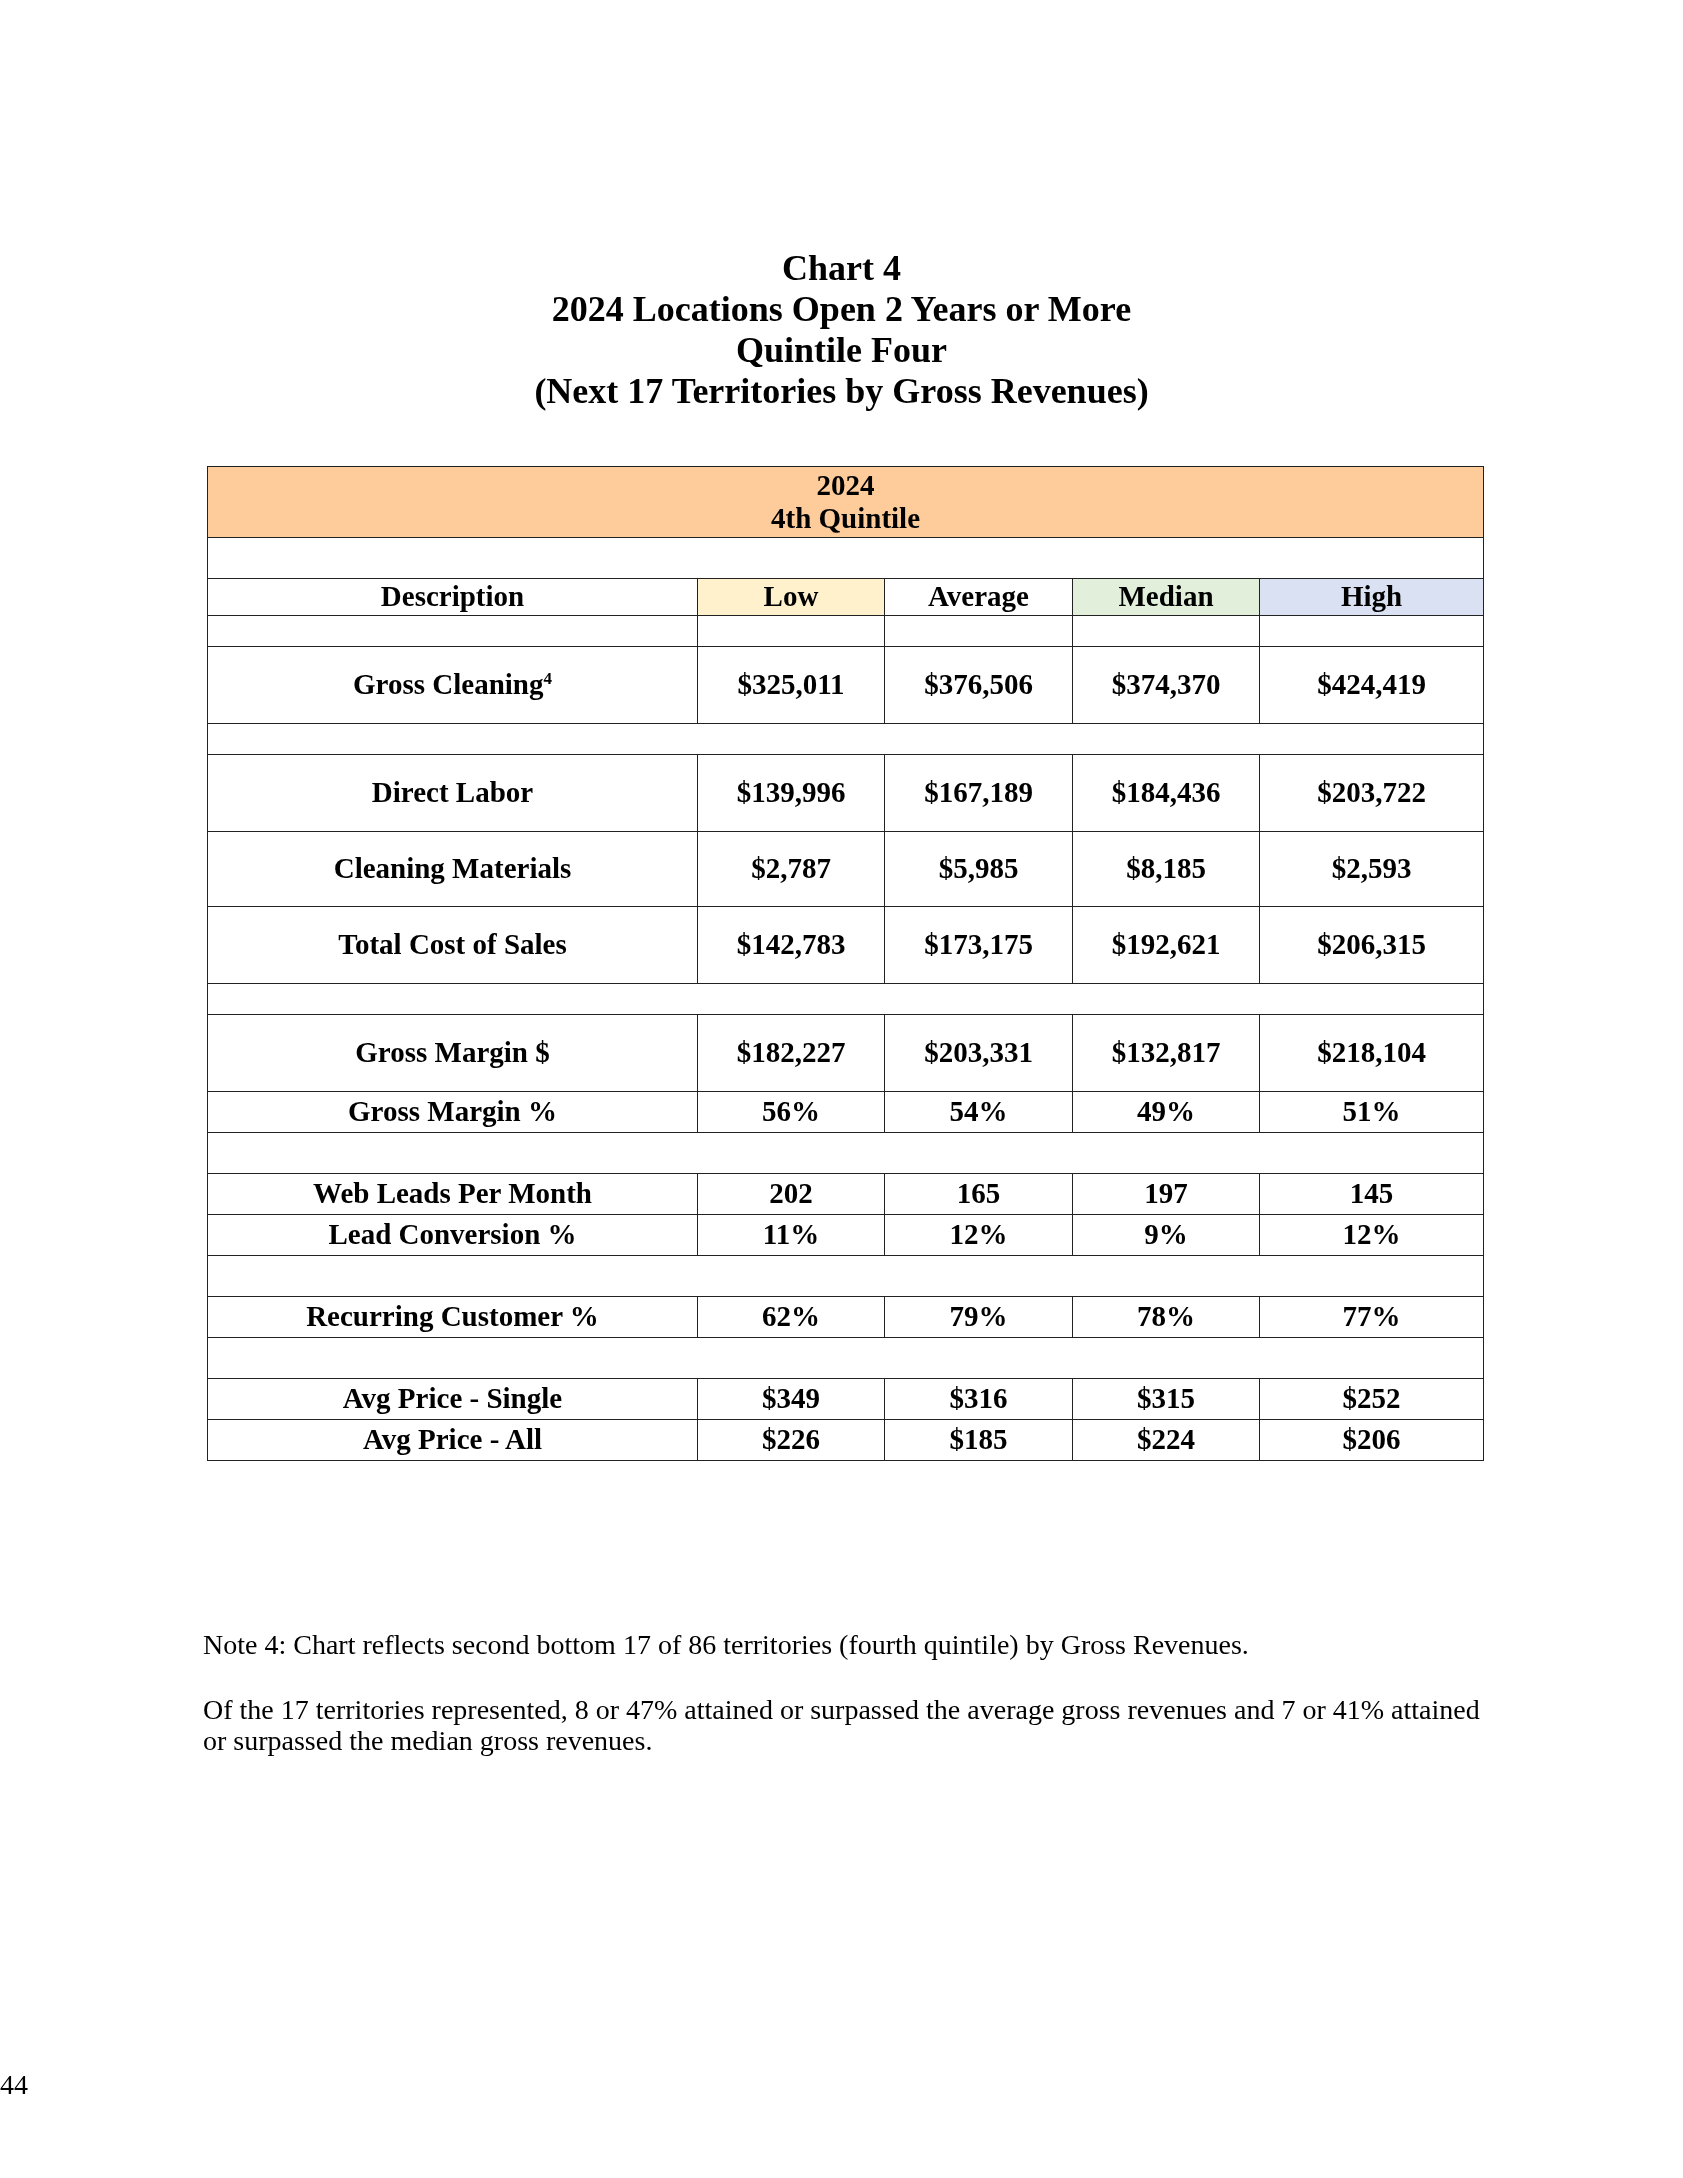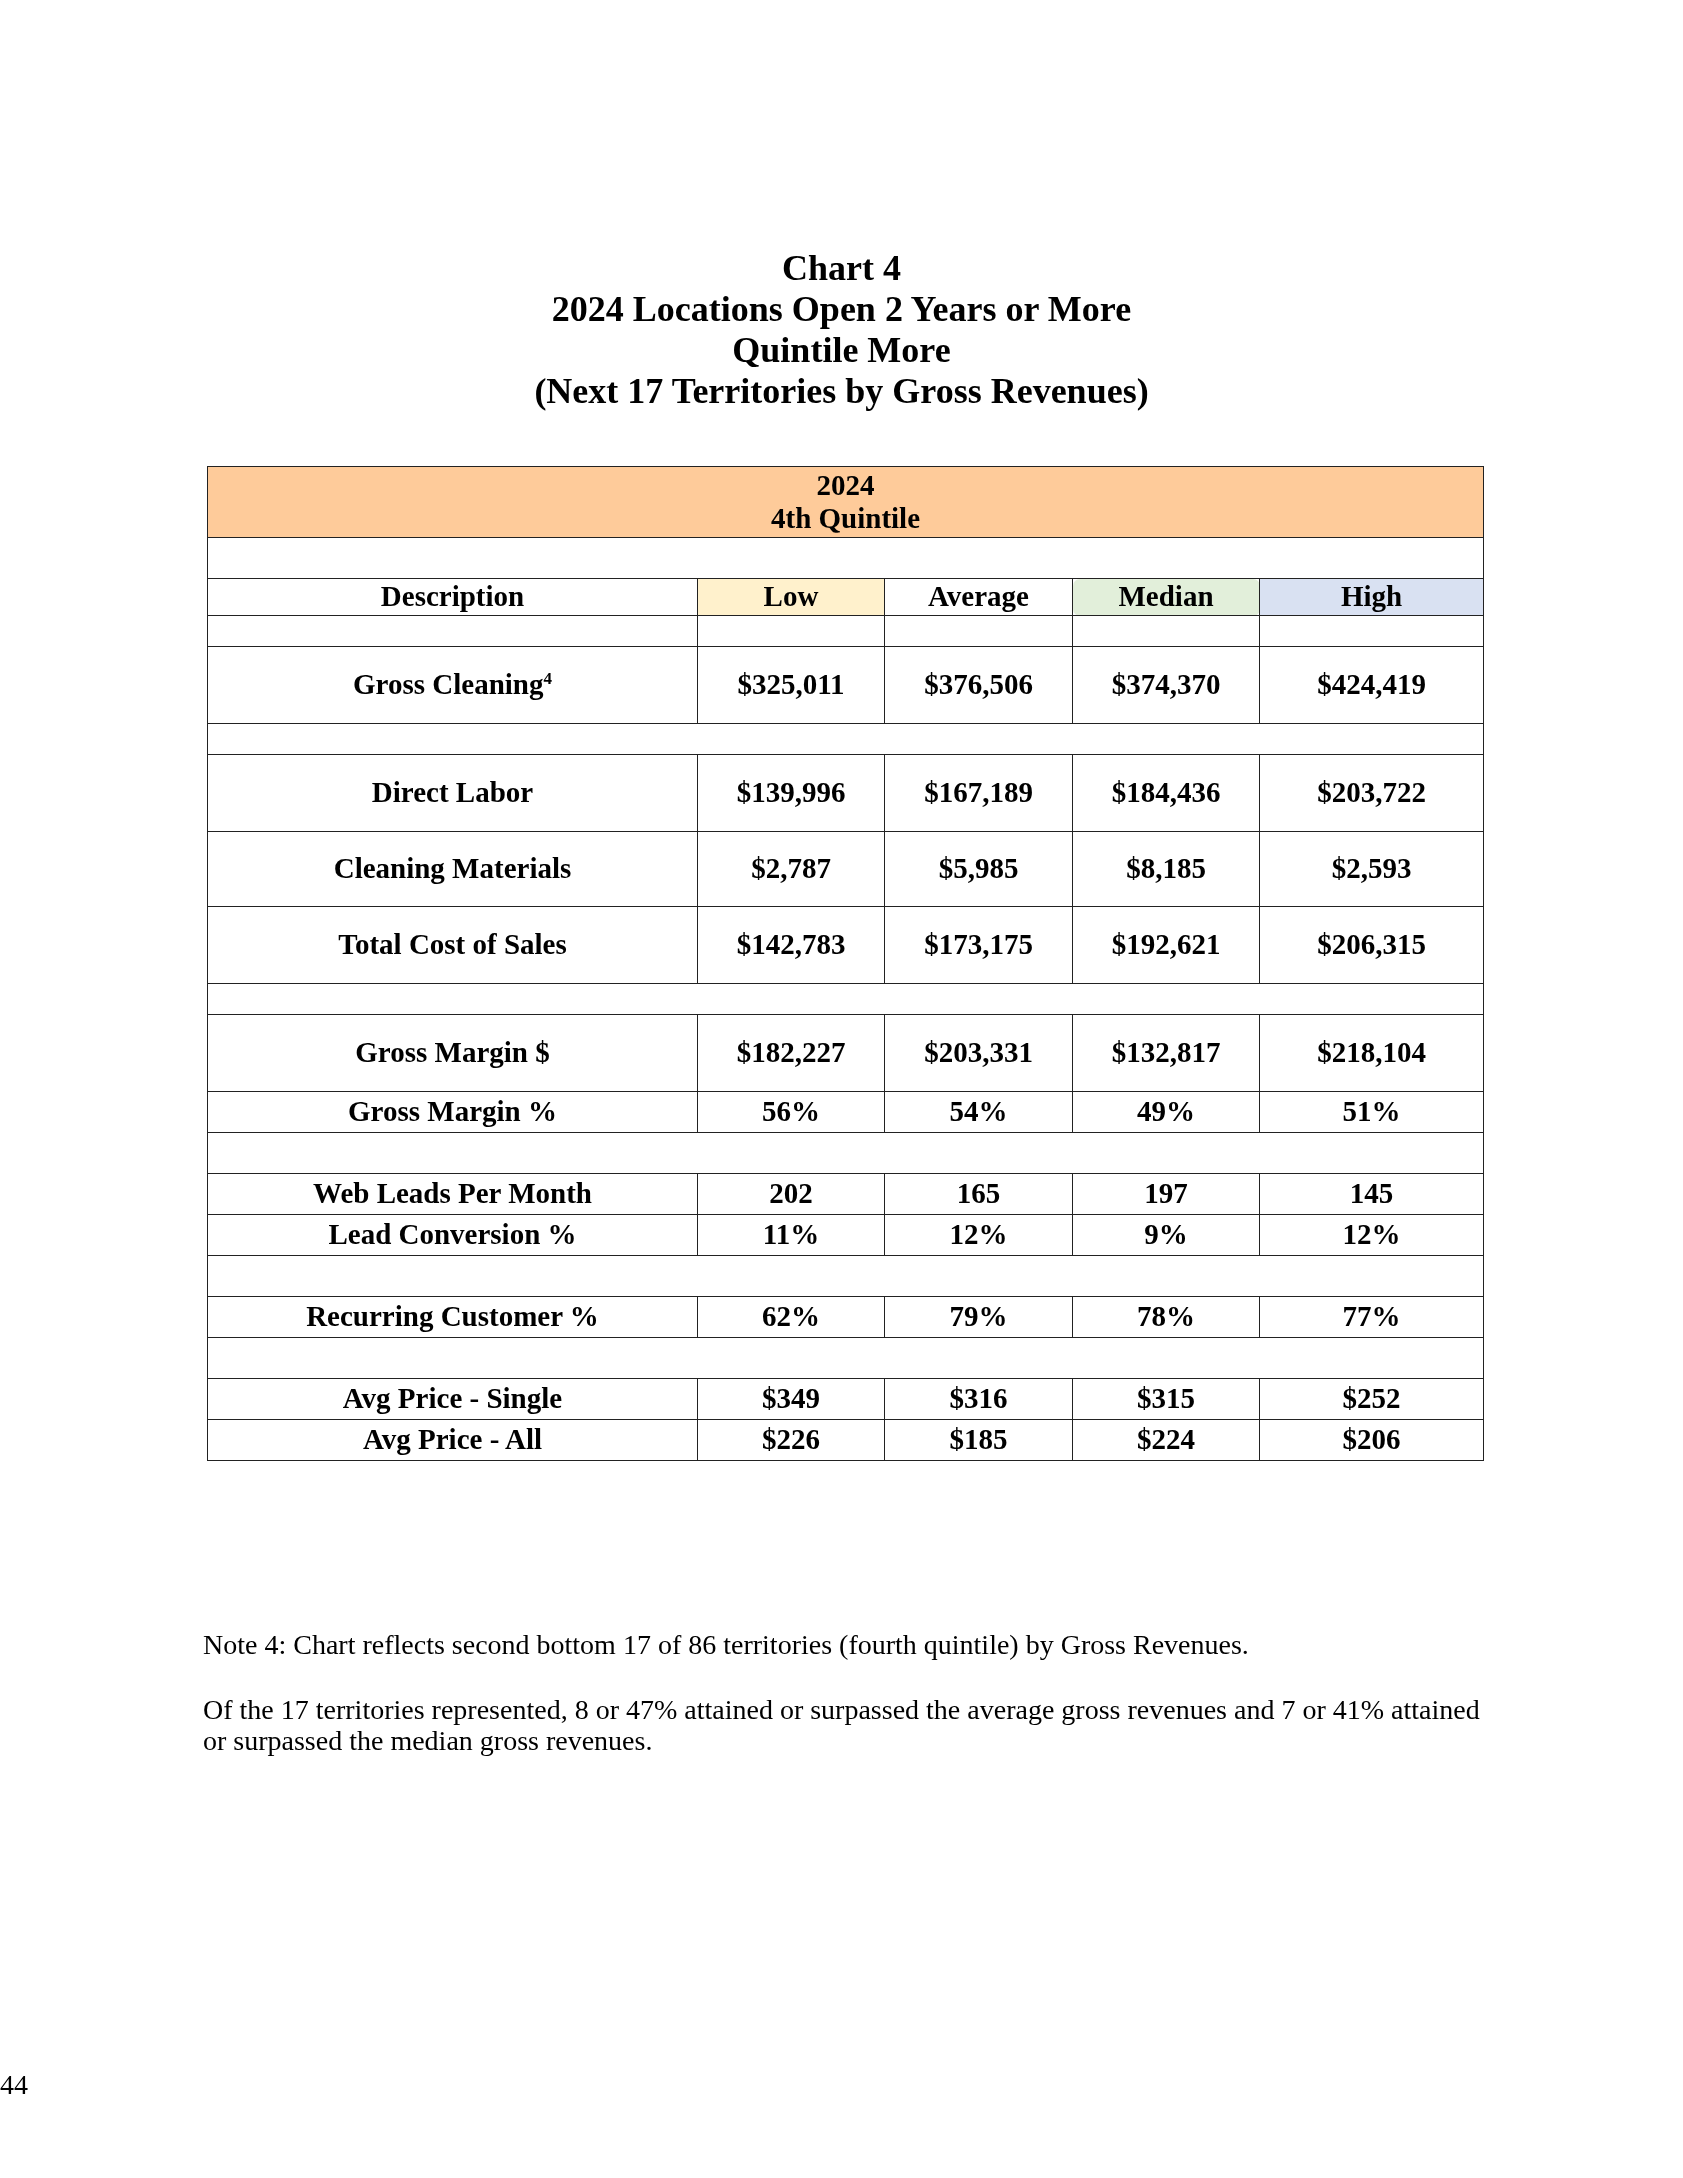--- a/index.html
+++ b/index.html
@@ -23,21 +23,21 @@
     }
     col.c-desc { width: 490px; }
     col.c-low { width: 187px; }
     col.c-avg { width: 188px; }
     col.c-med { width: 187px; }
     col.c-high { width: 224px; }
     .hdr-band td { background: #fecb9a; height: 70px; border-bottom: none; line-height: 34px; font-family: Liberation Serif, serif; }
     .gap-band td { height: 40px; border-top: none; }
     .colhead td { height: 36px; }
     .bg-low { background: #fff1cc; }
-    .bg-med { background: #e2efda; border-radius: 7px; }
+    .bg-med { background: #e2efda; }
     .bg-high { background: #d9e1f2; }
     .spacer td { height: 30px; }
     .tall td { height: 76px; }
     .mid td { height: 74px; }
     .short td { height: 40px; }
     sup { font-size: 17px; vertical-align: 10px; line-height: 0; }
     .notes {
       position: absolute; left: 203px; top: 1629px; width: 1287px;
       font-size: 28px; line-height: 31px;
     }
@@ -46,21 +46,21 @@
       position: absolute; top: 2069px; left: 0; width: 1683px; text-align: left;
       font-size: 28px;
     }
   </style>
 </head>
 <body>
 
 <div class="title-block">
   <div>Chart 4</div>
   <div>2024 Locations Open 2 Years or More</div>
-  <div>Quintile More</div>
+  <div>Quintile Four</div>
   <div>(Next 17 Territories by Gross Revenues)</div>
 </div>
 
 <table class="quintile">
   <colgroup>
     <col class="c-desc">
       <col class="c-low">
       <col class="c-avg">
       <col class="c-med">
       <col class="c-high">

